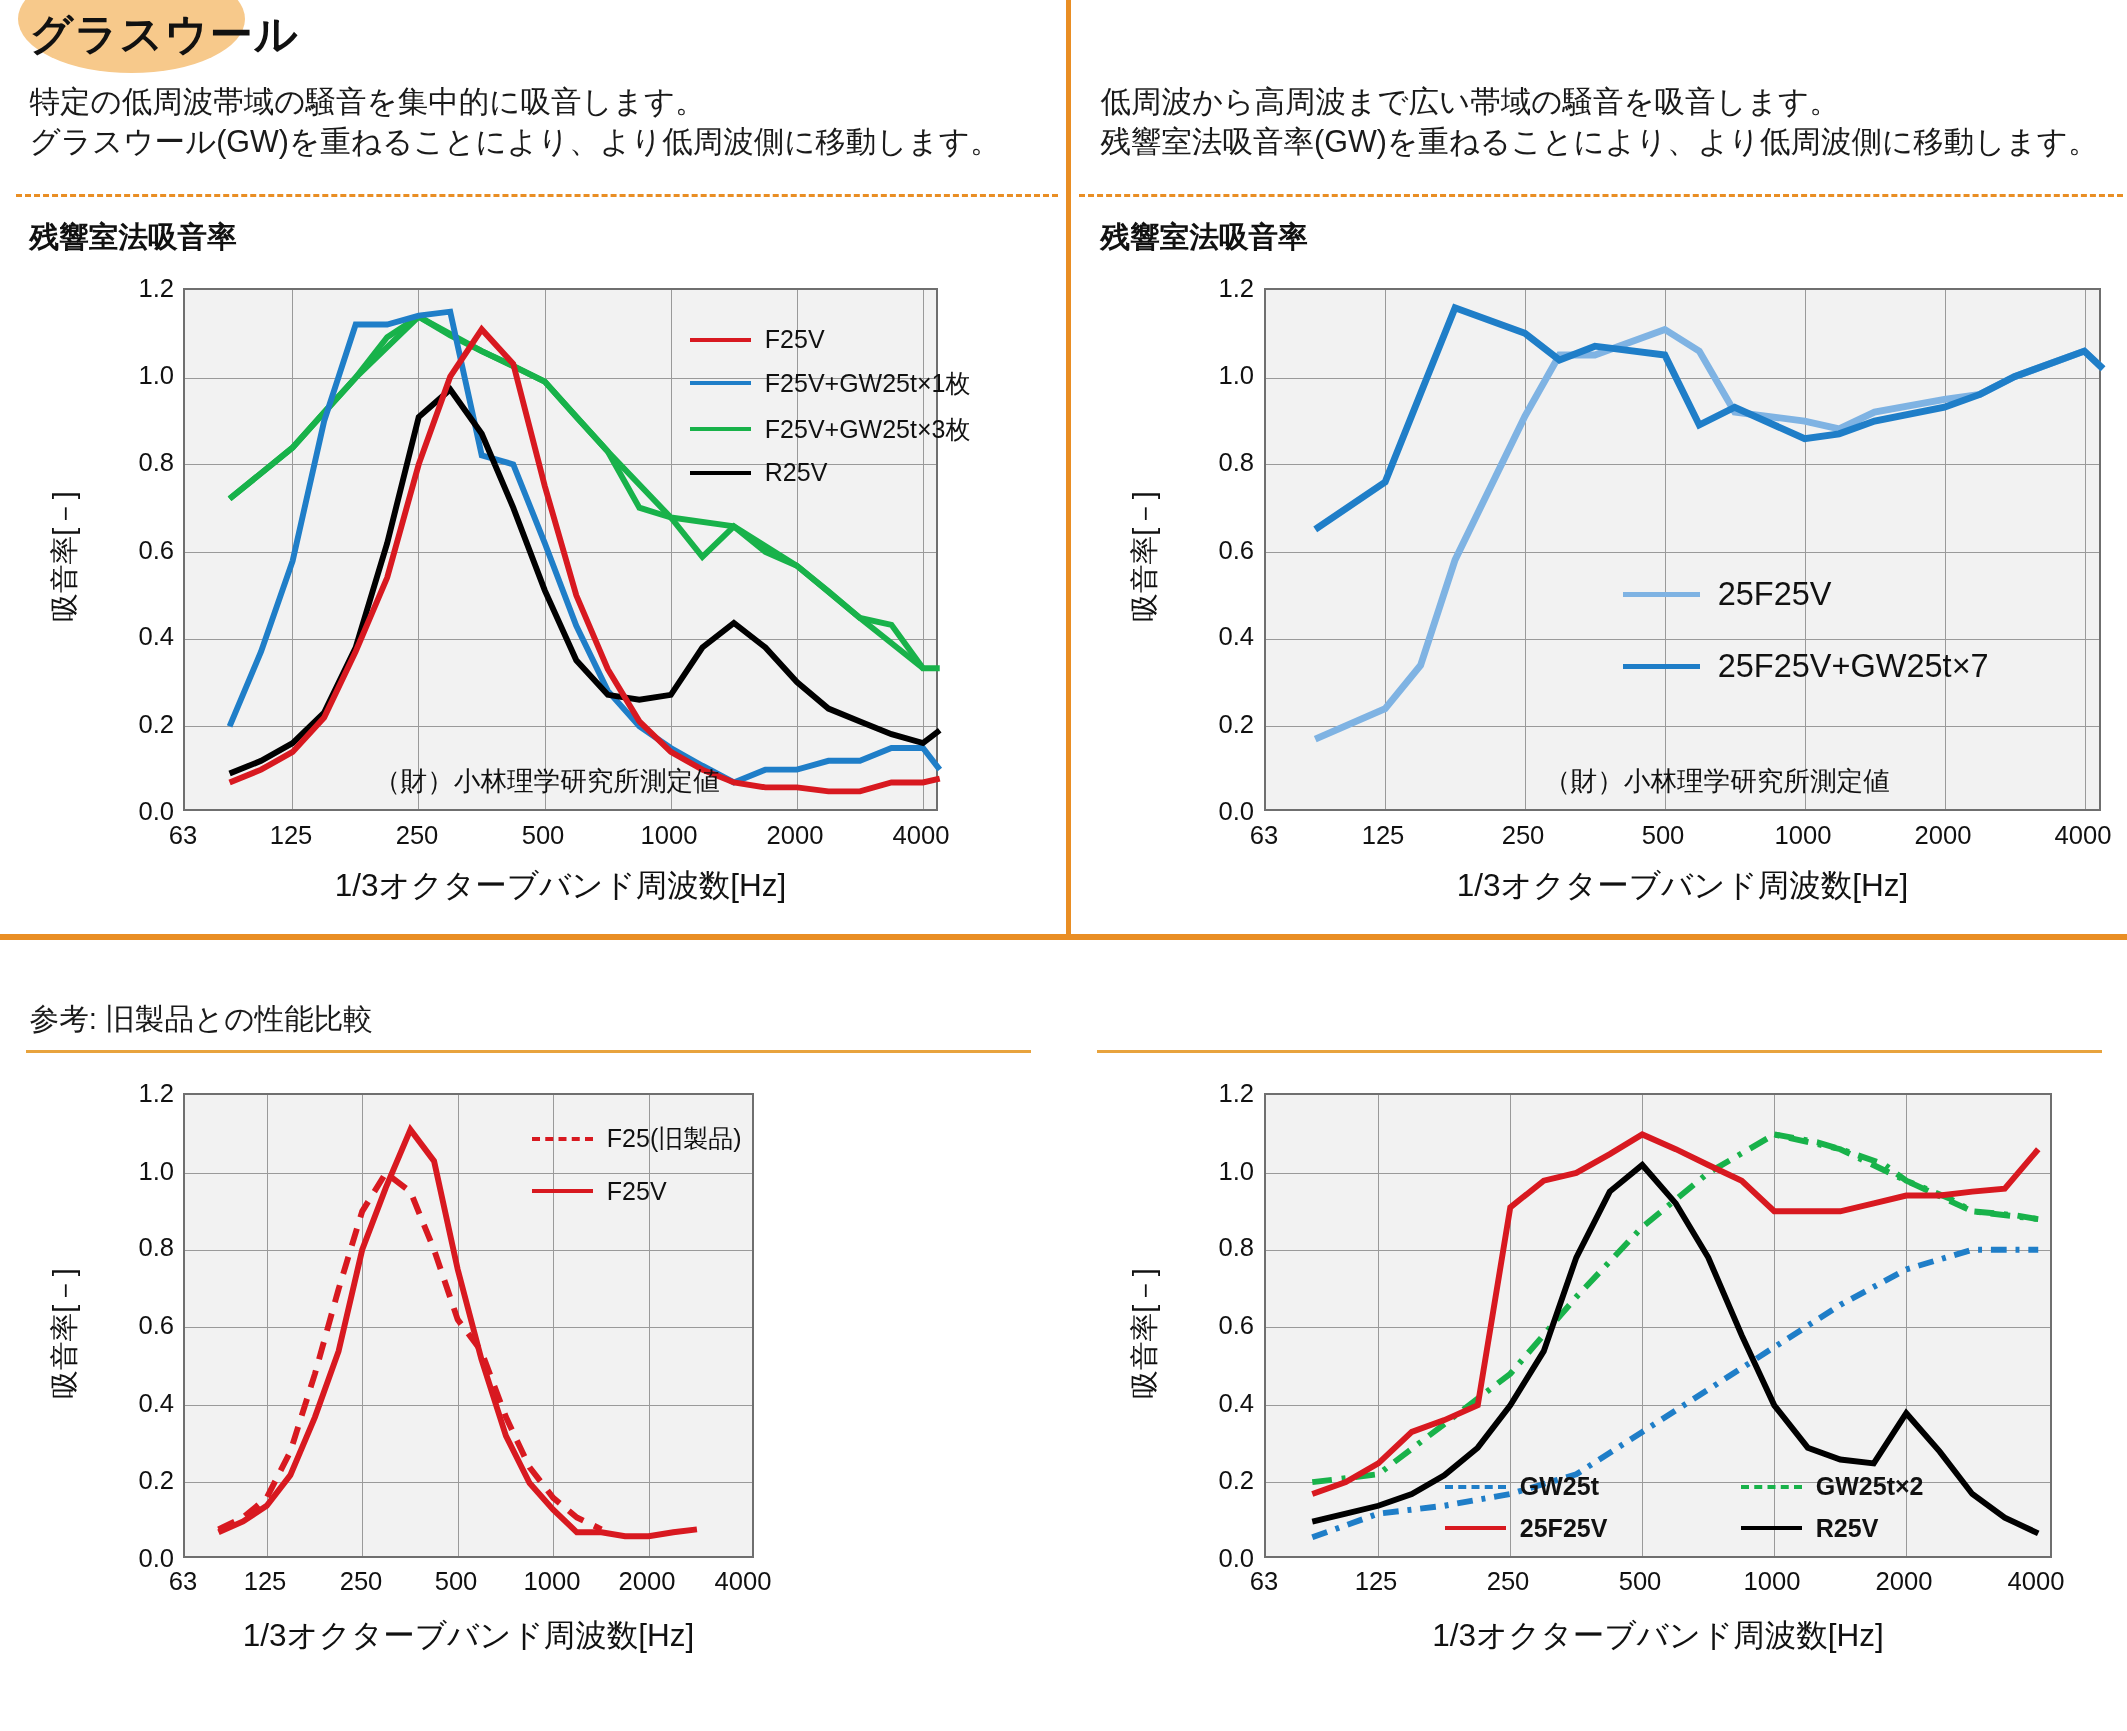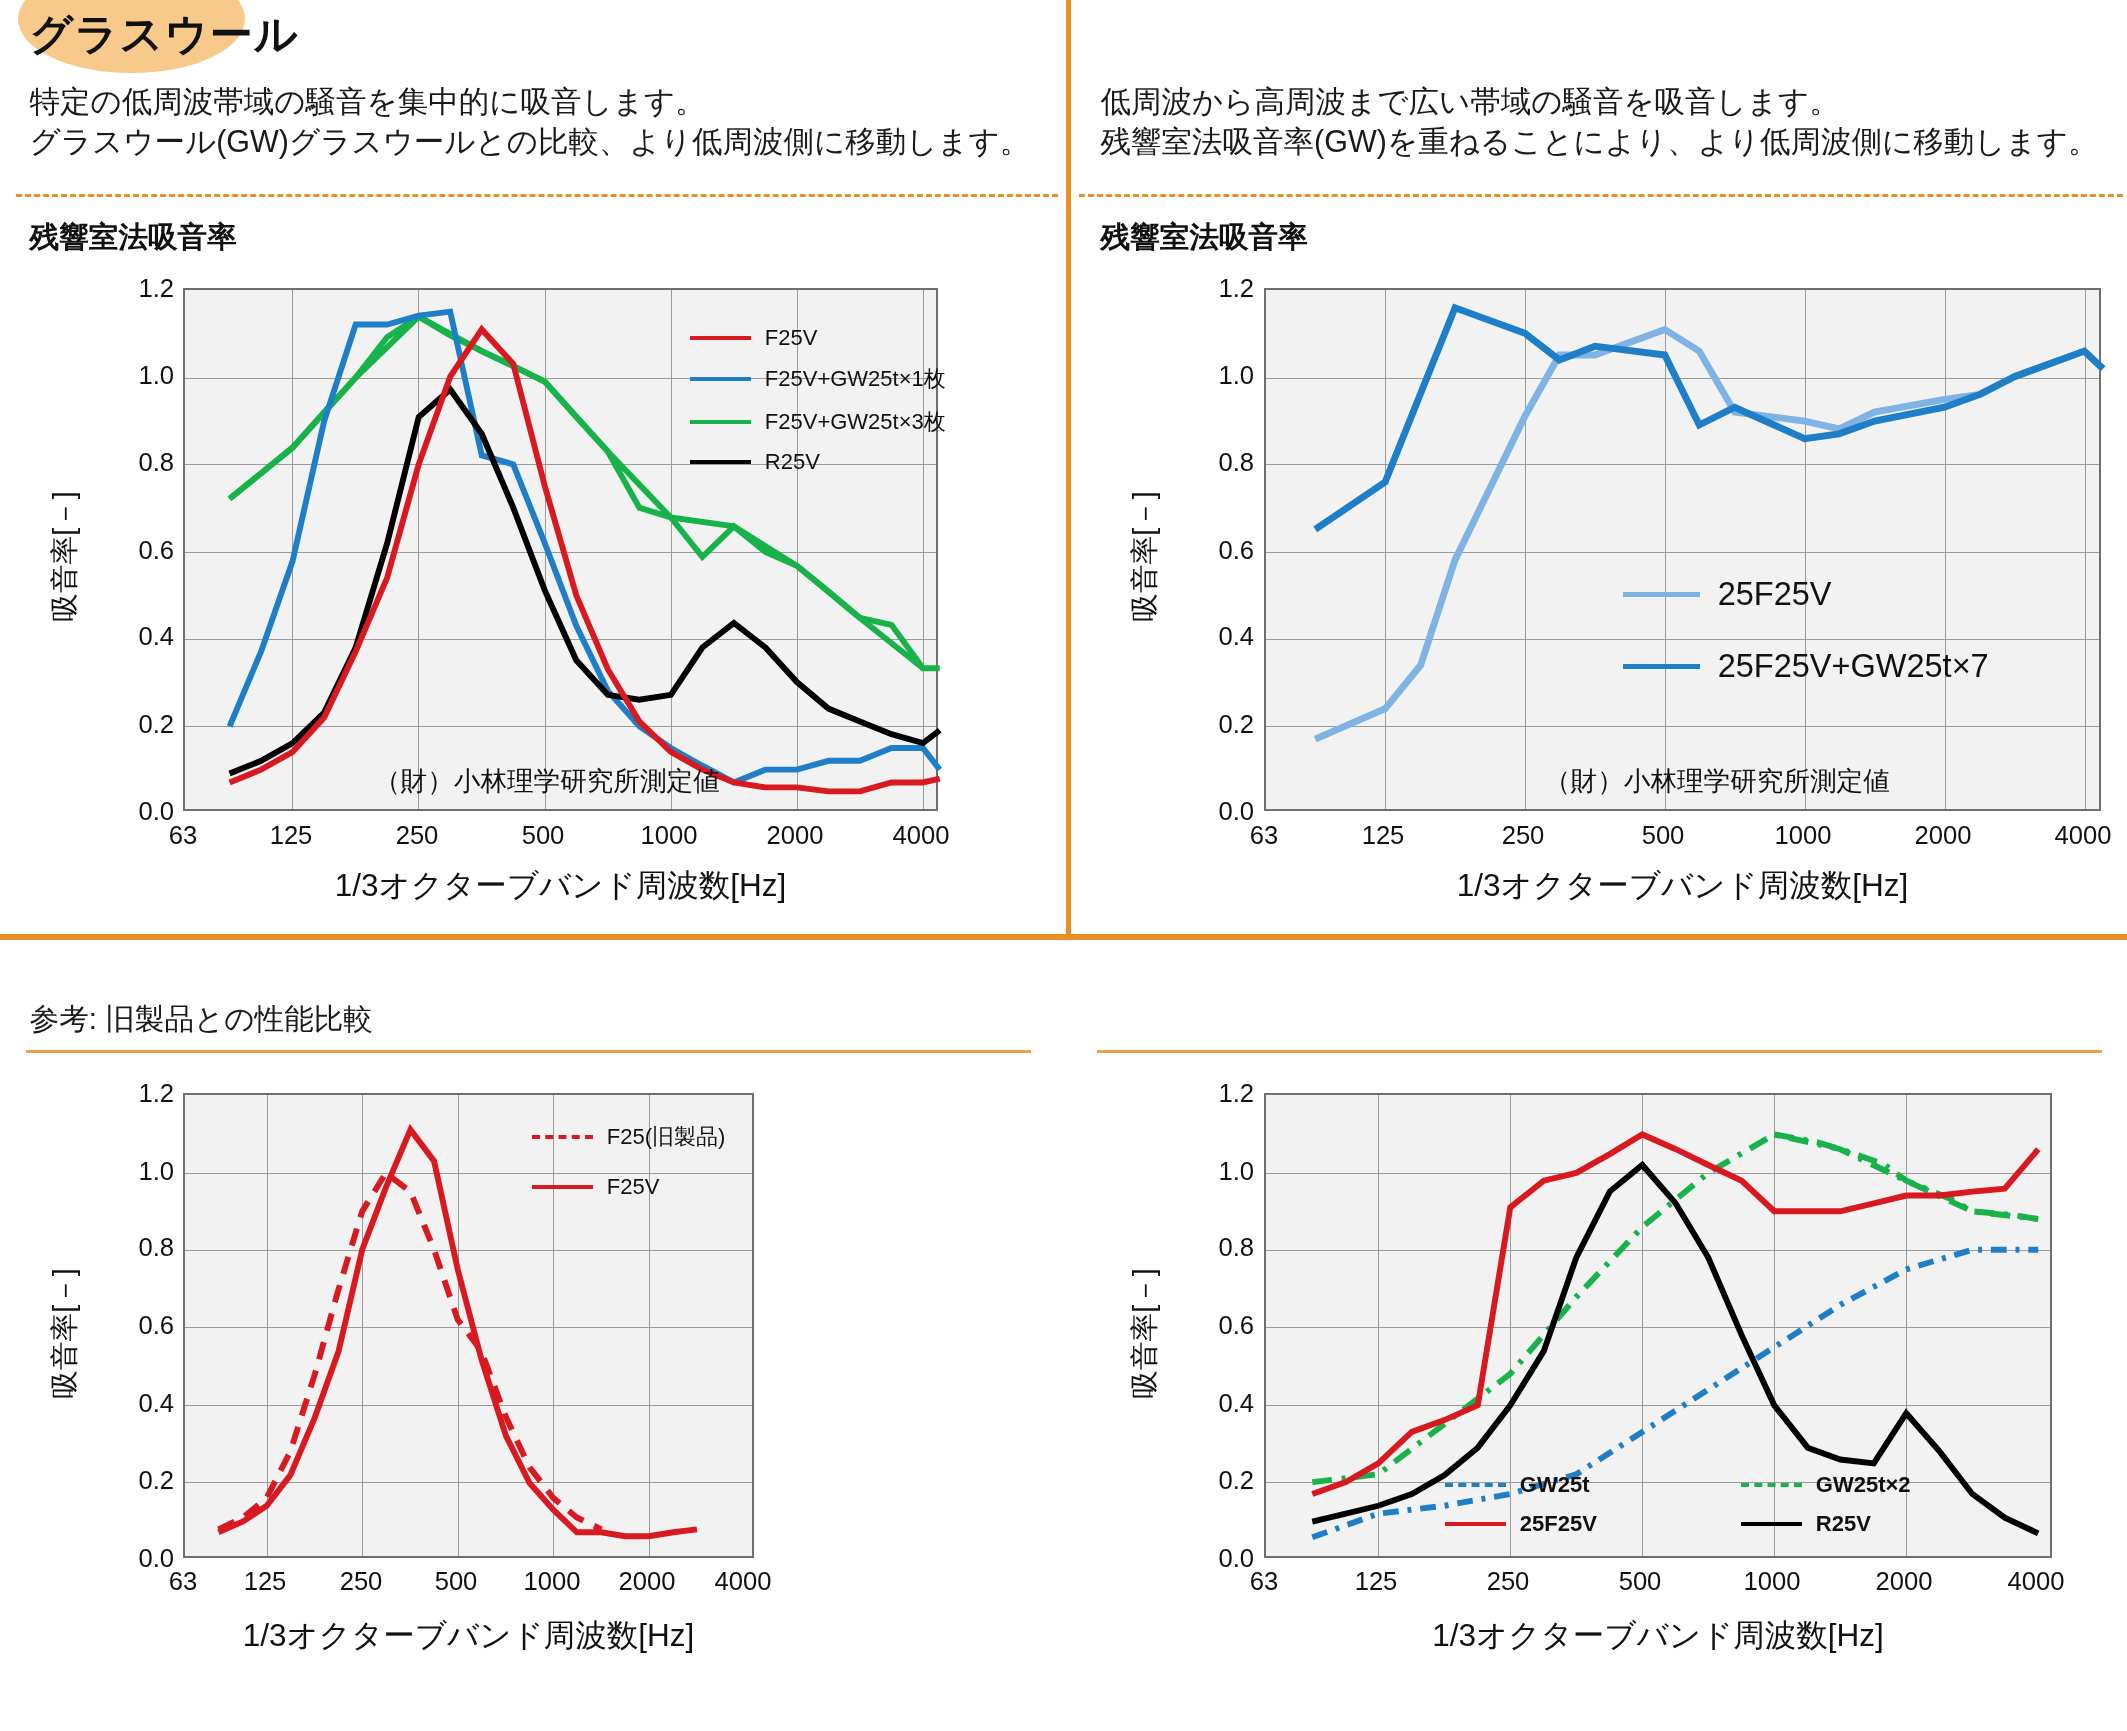--- a/index.html
+++ b/index.html
@@ -62,39 +62,39 @@
     transform-origin:50% 50%;transform:rotate(-90deg);white-space:nowrap;
   }
   .axis-x-title{position:absolute;font-size:31.5px;color:#111;text-align:center;font-weight:normal;}
   .note{position:absolute;font-size:26.6px;color:#111;}
   svg.series{position:absolute;left:0;top:0;overflow:visible;}
 
   
   .legend{position:absolute;}
   .legend-row{display:flex;align-items:center;margin-bottom:12.8px;}
   .legend-swatch{width:61px;height:0;border-top-width:4.9px;border-top-style:solid;margin-right:13.8px;flex:0 0 auto;}
-  .legend-text{font-size:22px;color:#111;white-space:nowrap;}
+  .legend-text{font-size:25px;color:#111;white-space:nowrap;}
   .legend-big .legend-text{font-size:32.5px;}
   .legend-big .legend-swatch{width:77px;border-top-width:5.9px;margin-right:17.7px;}
 </style>
 </head>
 <body>
 
 <div class="page">
 
   <div class="vdivider"></div>
   <div class="hdivider"></div>
 
   <div class="quad q-tl">
     <div style="position:absolute;left:29.6px;top:5.9px;width:995px;height:59px;">
       <div class="blob blob-tl"></div>
       <div class="title">グラスウール</div>
     </div>
     <div class="subtitle" style="position:absolute;left:29.6px;top:81px;width:1015px;">特定の低周波帯域の騒音を集中的に吸音します。
-グラスウール(GW)グラスウールとの比較、より低周波側に移動します。</div>
+グラスウール(GW)を重ねることにより、より低周波側に移動します。</div>
     <div class="dashline" style="position:absolute;left:15.8px;top:194px;width:1042px;"></div>
     <div class="sectlabel" style="position:absolute;left:29.6px;top:217px;">残響室法吸音率</div>
 
     <div class="chartbox" style="left:0;top:0;width:1066px;height:934px;">
 
       <div class="plot" style="left:183px;top:288px;width:755px;height:523px;">
 
         <div class="gl gl-v" style="left:107px;"></div>
         <div class="gl gl-v" style="left:233px;"></div>
         <div class="gl gl-v" style="left:360px;"></div>

